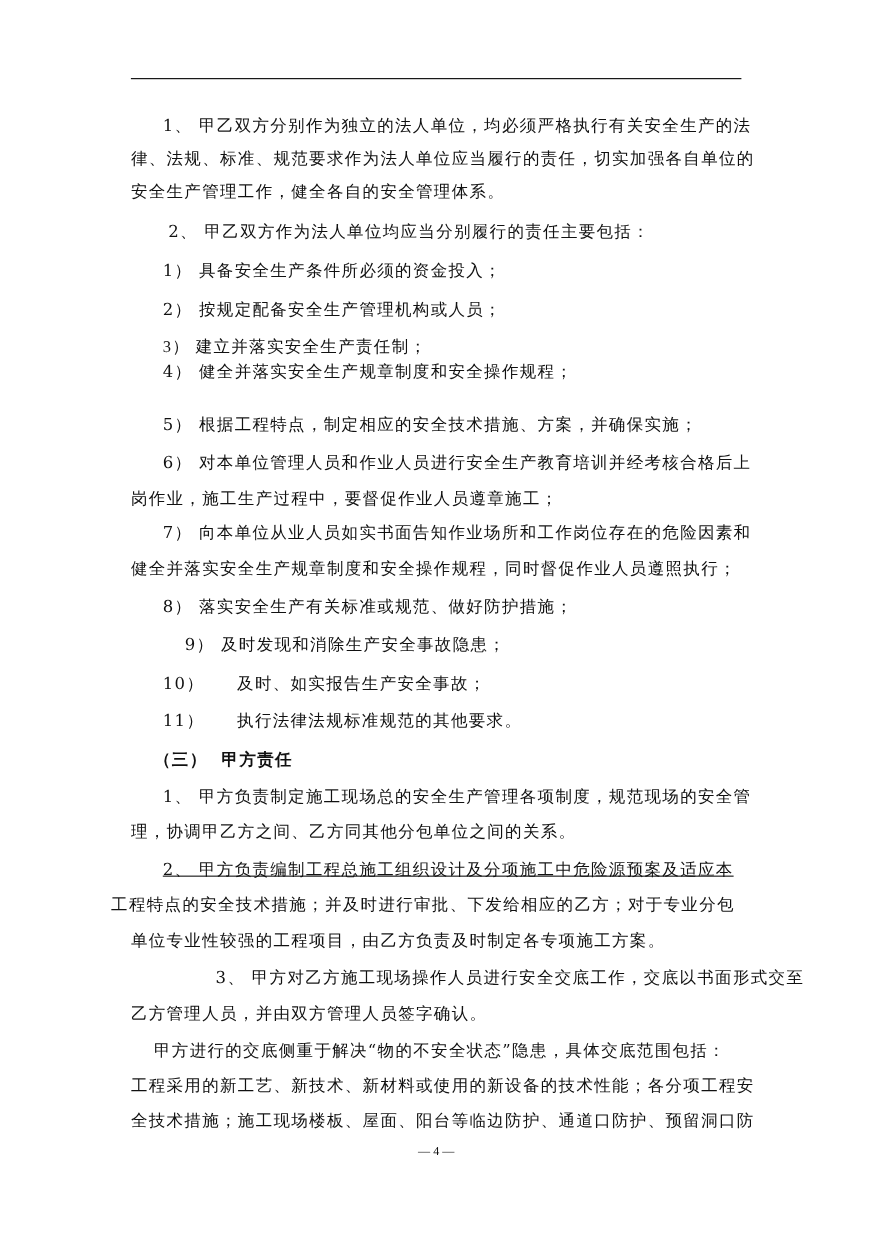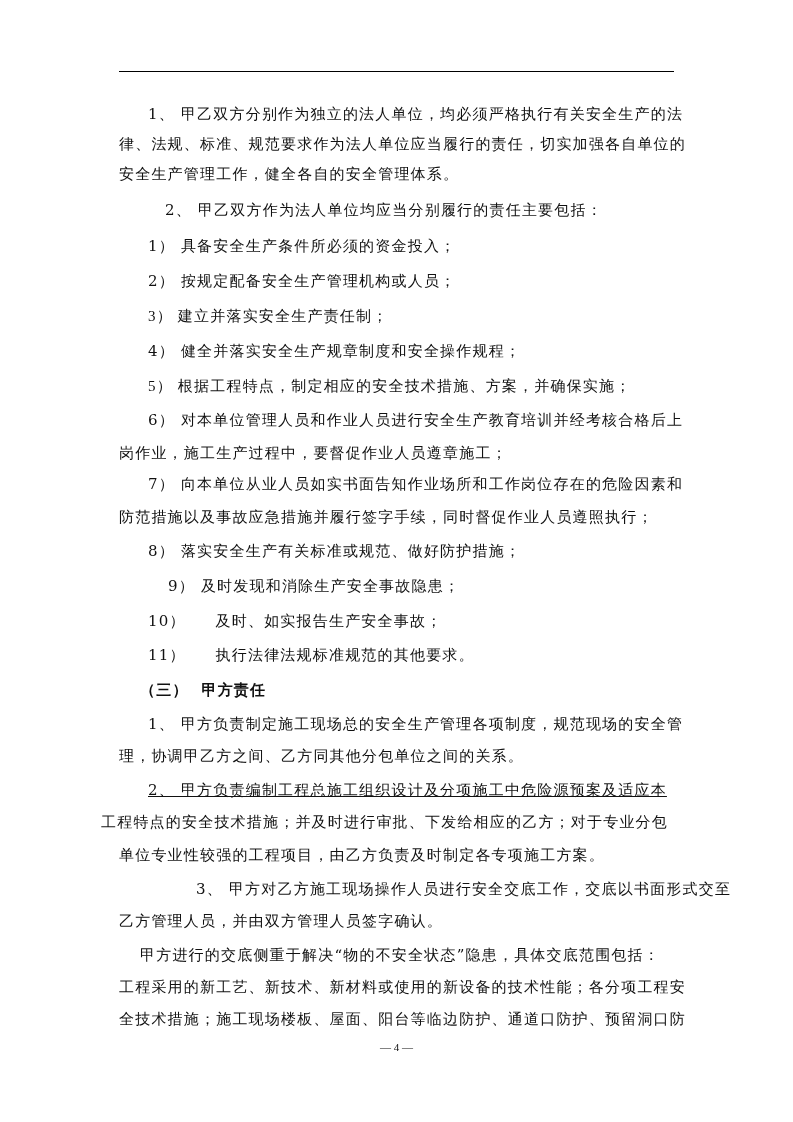--- a/index.html
+++ b/index.html
@@ -16,32 +16,32 @@
 </head>
 <body>
 
 <div class="rule"></div>
 
 <div>
   <div class="line" style="top:104px;left:148px;">1、 甲乙双方分别作为独立的法人单位，均必须严格执行有关安全生产的法</div>
   <div class="line" style="top:134px;left:119px;">律、法规、标准、规范要求作为法人单位应当履行的责任，切实加强各自单位的</div>
   <div class="line" style="top:164px;left:119px;">安全生产管理工作，健全各自的安全管理体系。</div>
 
-  <div class="line" style="top:200px;left:165px;">2、 甲乙双方作为法人单位均应当分别履行的责任主要包括：</div>
+  <div class="line" style="top:200px;left:153px;">2、 甲乙双方作为法人单位均应当分别履行的责任主要包括：</div>
   <div class="line" style="top:236px;left:148px;">1） 具备安全生产条件所必须的资金投入；</div>
   <div class="line" style="top:271px;left:148px;">2） 按规定配备安全生产管理机构或人员；</div>
   <div class="line" style="top:306px;left:148px;font-family:Liberation Serif, serif;">3） 建立并落实安全生产责任制；</div>
-  <div class="line" style="top:341px;left:148px;">4） 健全并落实安全生产规章制度和安全操作规程；</div>
-  <div class="line" style="top:376px;left:148px;font-family:Liberation Serif, serif;">5） 根据工程特点，制定相应的安全技术措施、方案，并确保实施；</div>
+  <div class="line" style="top:328px;left:148px;">4） 健全并落实安全生产规章制度和安全操作规程；</div>
+  <div class="line" style="top:376px;left:148px;">5） 根据工程特点，制定相应的安全技术措施、方案，并确保实施；</div>
 
   <div class="line" style="top:410px;left:148px;">6） 对本单位管理人员和作业人员进行安全生产教育培训并经考核合格后上</div>
   <div class="line" style="top:443px;left:119px;">岗作业，施工生产过程中，要督促作业人员遵章施工；</div>
 
   <div class="line" style="top:474px;left:148px;">7） 向本单位从业人员如实书面告知作业场所和工作岗位存在的危险因素和</div>
-  <div class="line" style="top:507px;left:119px;">防范措施以及事故应急措施并履行签字手续，同时督促作业人员遵照执行；</div>
+  <div class="line" style="top:507px;left:119px;">健全并落实安全生产规章制度和安全操作规程，同时督促作业人员遵照执行；</div>
 
   <div class="line" style="top:541px;left:148px;">8） 落实安全生产有关标准或规范、做好防护措施；</div>
   <div class="line" style="top:576px;left:148px;margin-left:20px;">9） 及时发现和消除生产安全事故隐患；</div>
   <div class="line" style="top:611px;left:148px;white-space:pre;">10）     及时、如实报告生产安全事故；</div>
   <div class="line" style="top:645px;left:148px;white-space:pre;">11）     执行法律法规标准规范的其他要求。</div>
 
   <div class="line bold" style="top:680px;left:140px;white-space:pre;">（三）  甲方责任</div>
 
   <div class="line" style="top:714px;left:148px;">1、 甲方负责制定施工现场总的安全生产管理各项制度，规范现场的安全管</div>
   <div class="line" style="top:746px;left:119px;">理，协调甲乙方之间、乙方同其他分包单位之间的关系。</div>

